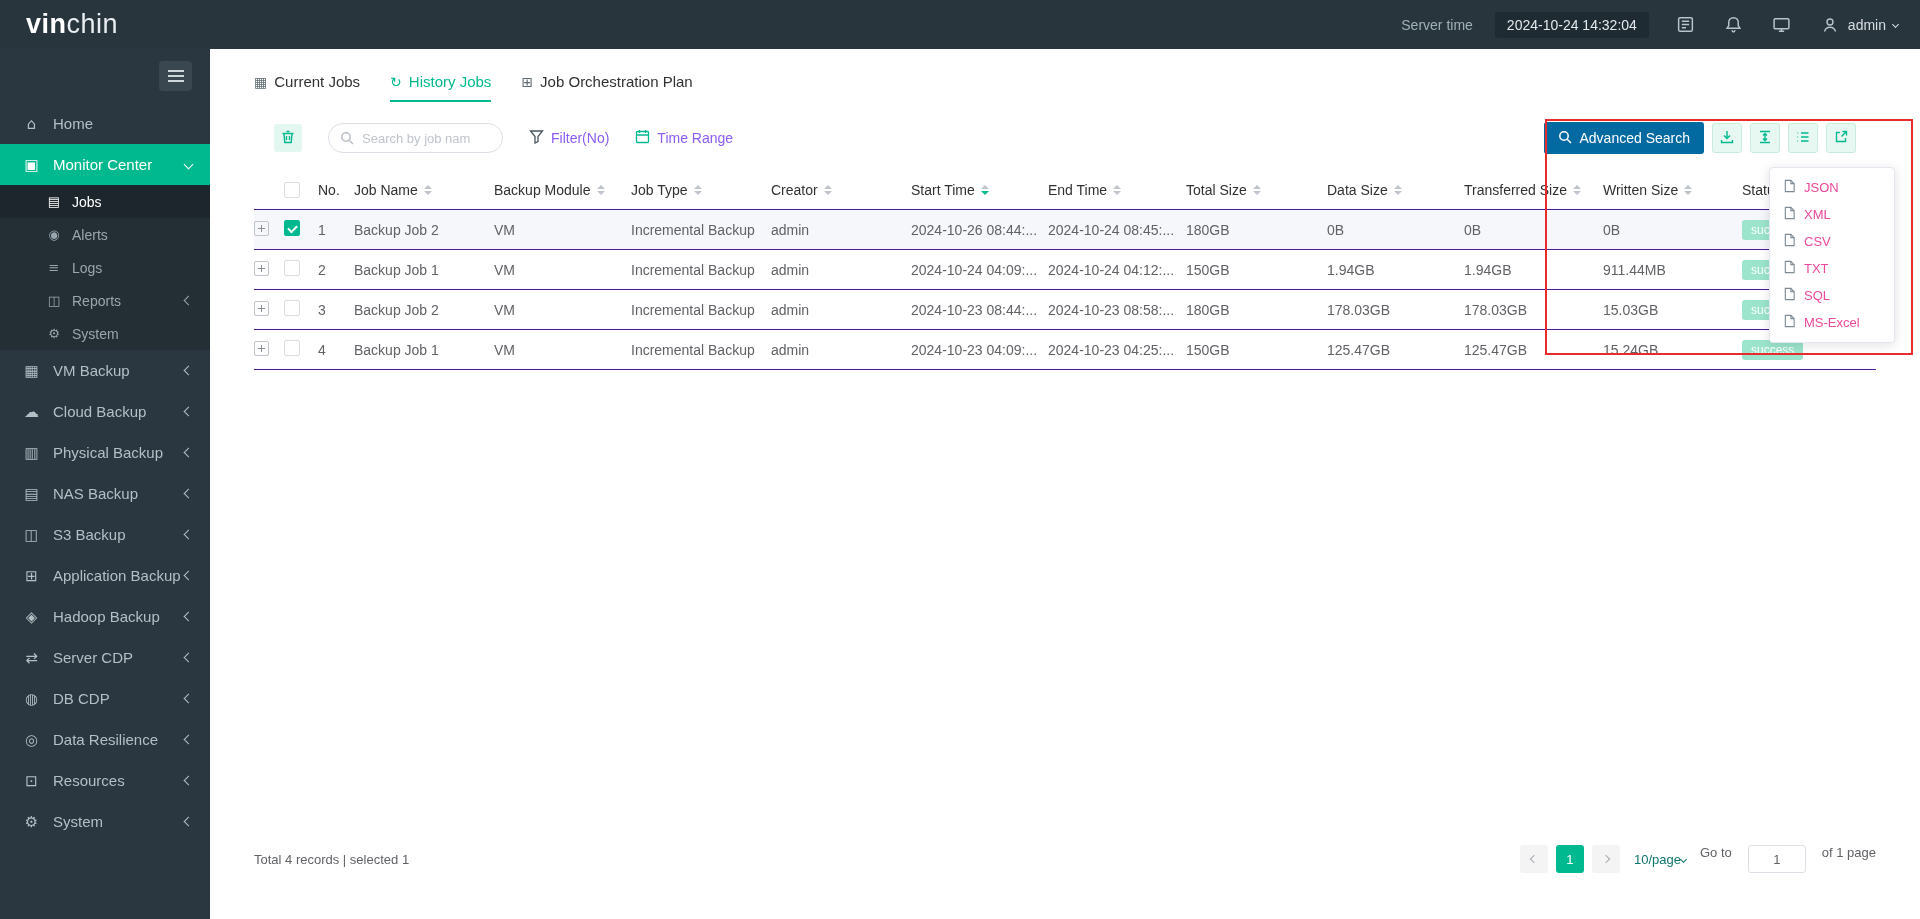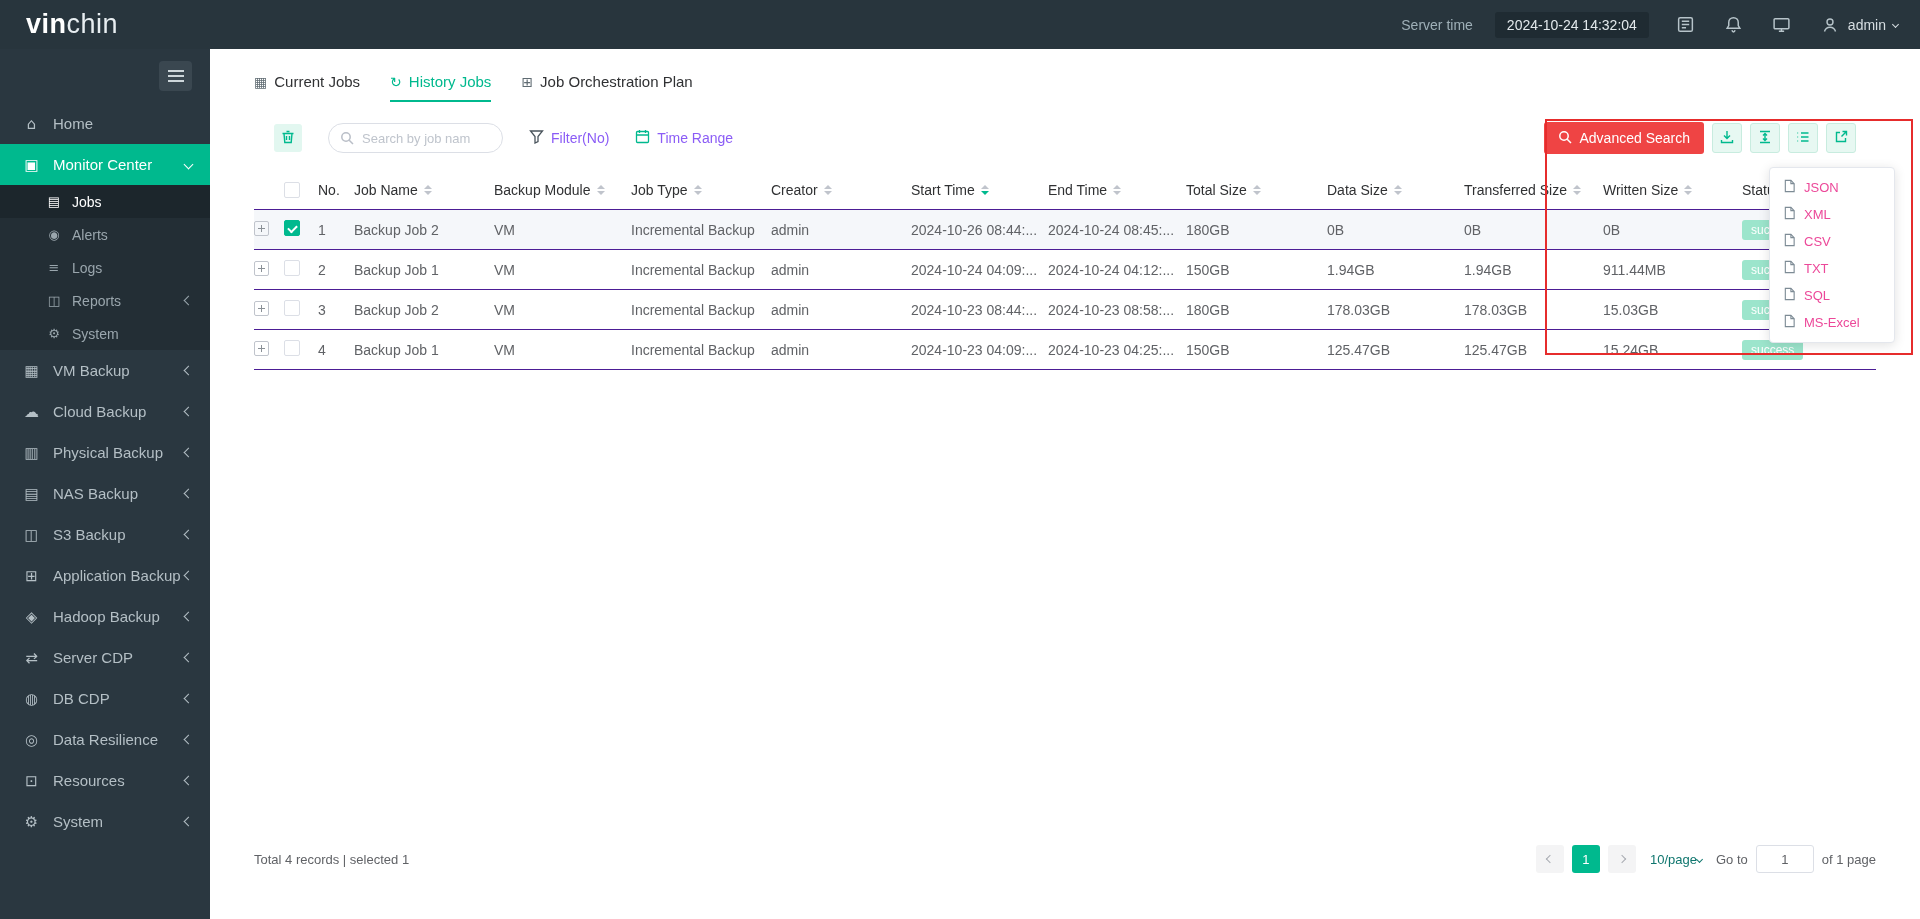--- a/index.html
+++ b/index.html
@@ -46,21 +46,21 @@
   .tab.active::after{content:"";position:absolute;left:0;right:0;bottom:0;height:2px;background:#00b98e}
 
   .toolbar{display:flex;align-items:center;gap:26px;padding:20px 64px 0}
   .trash-btn{width:28px;height:28px;background:#e2f7f0;border:none;border-radius:3px;display:flex;align-items:center;justify-content:center;cursor:pointer}
   .search-box{position:relative;width:175px}
   .search-box input{width:100%;height:30px;border:1px solid #dcdfe6;border-radius:15px;padding:0 12px 0 33px;font-size:13px;color:#606266;outline:none;background:#fff}
   .search-box input::placeholder{color:#bfc4cc}
   .search-ico{position:absolute;left:12px;top:8px;pointer-events:none}
   .tool-link{display:flex;align-items:center;gap:7px;font-size:14px;color:#8b5cf6;cursor:pointer}
   .toolbar-right{margin-left:auto;display:flex;align-items:center;gap:8px}
-  .adv-btn{height:32px;background:#ef4444;color:#fff;border:none;border-radius:3px;display:flex;align-items:center;gap:7px;padding:0 14px;font-size:14px;cursor:pointer}
+  .adv-btn{height:32px;background:#0369a1;color:#fff;border:none;border-radius:3px;display:flex;align-items:center;gap:7px;padding:0 14px;font-size:14px;cursor:pointer}
   .icon-btn{width:30px;height:30px;background:#e7f8f2;border:1px solid #c8ecdf;border-radius:3px;display:flex;align-items:center;justify-content:center;cursor:pointer}
 
   
   .table{margin:16px 44px 0;font-size:14px}
   .tr{display:flex;align-items:center;height:40px;border-bottom:1px solid #4c1d95}
   .tr.header{color:#303133}
   .tr.body{color:#606266}
   .tr.selected{background:#f5f7fa}
   .td,.th{padding-right:8px;white-space:nowrap;overflow:hidden;text-overflow:ellipsis}
   .th{display:flex;align-items:center;overflow:visible}
@@ -103,21 +103,21 @@
   
   .footer{position:absolute;left:44px;right:44px;bottom:46px;display:flex;align-items:center;justify-content:space-between;font-size:13px;color:#606266}
   .pager{display:flex;align-items:center;gap:14px}
   .pg-group{display:flex;align-items:center;gap:8px}
   .pg-btn{width:28px;height:28px;background:#f4f4f5;border-radius:3px;display:flex;align-items:center;justify-content:center;color:#a8abb2;cursor:pointer}
   .pg-btn .chev{width:6px;height:6px}
   .chev.l{transform:rotate(135deg)}
   .chev.r{transform:rotate(-45deg)}
   .pg-num{width:28px;height:28px;background:#00b98e;color:#fff;border-radius:3px;display:flex;align-items:center;justify-content:center;font-size:13px;cursor:pointer}
   .per-page{display:flex;align-items:center;cursor:pointer;color:#0f766e}
-  .goto{display:flex;align-items:center;gap:8px}
+  .goto{display:flex;align-items:flex-start;gap:16px}
   .goto input{width:58px;height:28px;border:1px solid #dcdfe6;border-radius:3px;text-align:center;font-size:13px;color:#606266;outline:none}
 </style>
 </head>
 <body>
 
 <header class="topbar">
   <div class="logo">
     <span class="bold">vin</span><span class="light">chin</span>
   </div>
   <div class="topbar-right">

